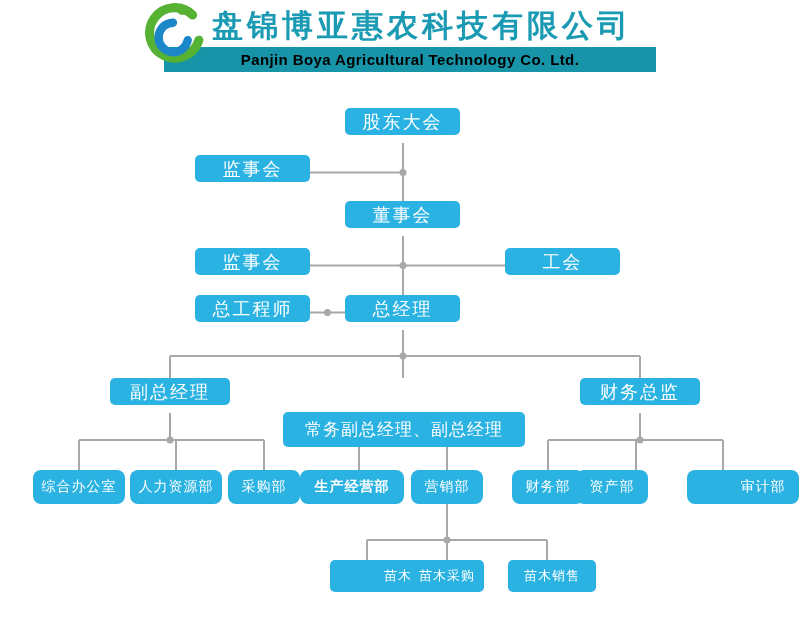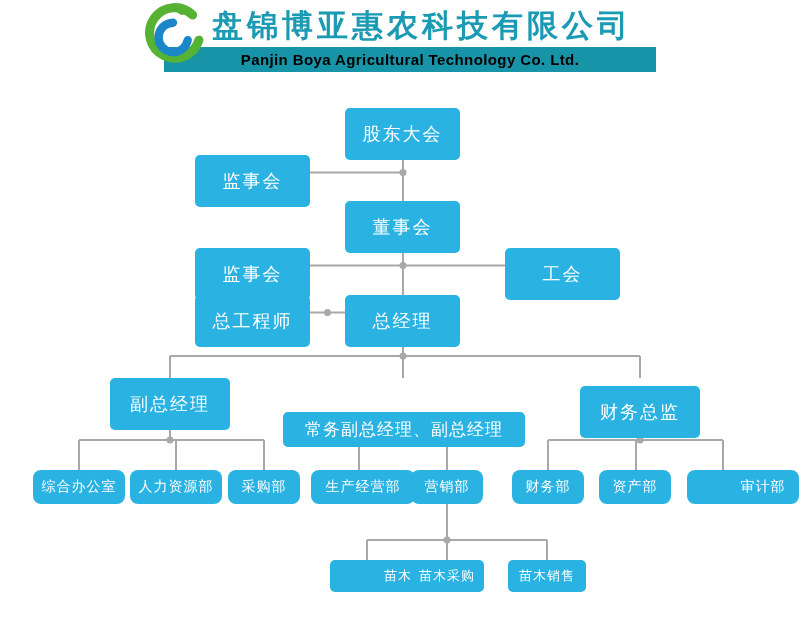--- a/index.html
+++ b/index.html
@@ -62,21 +62,21 @@
     position: absolute;
     display: flex;
     align-items: center;
     justify-content: center;
     background: var(--node-fill, #29b2e2);
     color: #ffffff;
     border-radius: 5px;
     white-space: nowrap;
     z-index: 2;
   }
-  .lg   { height: 52px; font-size: 18px; letter-spacing: 2px; }
+  .lg   { height: 27px; font-size: 18px; letter-spacing: 2px; }
   .wide { height: 35px; font-size: 17px; letter-spacing: 1px; }
   .sm   { height: 34px; font-size: 14px; letter-spacing: 1px; border-radius: 8px; }
   .xs   { height: 32px; font-size: 13px; letter-spacing: 1px; }
 </style>
 </head>
 <body>
 
 <div class="stage">
 
   <svg class="logo" viewBox="0 0 100 100" aria-hidden="true">
@@ -138,28 +138,28 @@
   <div class="node lg" style="left:345px; top:108px; width:115px;">股东大会</div>
   <div class="node lg" style="left:195px; top:155px; width:115px;">监事会</div>
   <div class="node lg" style="left:345px; top:201px; width:115px;">董事会</div>
   <div class="node lg" style="left:195px; top:248px; width:115px;">监事会</div>
   <div class="node lg" style="left:505px; top:248px; width:115px;">工会</div>
   <div class="node lg" style="left:195px; top:295px; width:115px;text-align:right;">总工程师</div>
   <div class="node lg" style="left:345px; top:295px; width:115px;">总经理</div>
 
   <div class="node lg" style="left:110px; top:378px; width:120px;">副总经理</div>
   <div class="node wide" style="left:283px; top:378px; width:242px;margin-top:34px;">常务副总经理、副总经理</div>
-  <div class="node lg" style="left:580px; top:378px; width:120px;margin-top:8px;">财务总监</div>
+  <div class="node lg" style="left:580px; top:378px; width:120px;">财务总监</div>
 
   <div class="node sm" style="left:33px;  top:470px; width:92px;">综合办公室</div>
   <div class="node sm" style="left:130px; top:470px; width:92px;">人力资源部</div>
   <div class="node sm" style="left:228px; top:470px; width:72px;">采购部</div>
-  <div class="node sm" style="left:311px; top:470px; width:104px;">生产经营部</div>
+  <div class="node sm" style="left:300px; top:470px; width:104px;font-weight:bold;">生产经营部</div>
   <div class="node sm" style="left:512px; top:470px; width:72px;">财务部</div>
   <div class="node sm" style="left:411px; top:470px; width:72px;">营销部</div>
-  <div class="node sm" style="left:599px; top:470px; width:72px;">资产部</div>
+  <div class="node sm" style="left:576px; top:470px; width:72px;">资产部</div>
   <div class="node sm" style="left:687px; top:470px; width:72px;padding-left:40px;">审计部</div>
 
   <div class="node xs" style="left:330px; top:560px; width:84px;padding-left:40px;">苗木基地</div>
   <div class="node xs" style="left:410px; top:560px; width:74px;">苗木采购</div>
-  <div class="node xs" style="left:508px; top:560px; width:78px;">苗木销售</div>
+  <div class="node xs" style="left:508px; top:560px; width:88px;">苗木销售</div>
 
 </div>
 
 </body></html>

